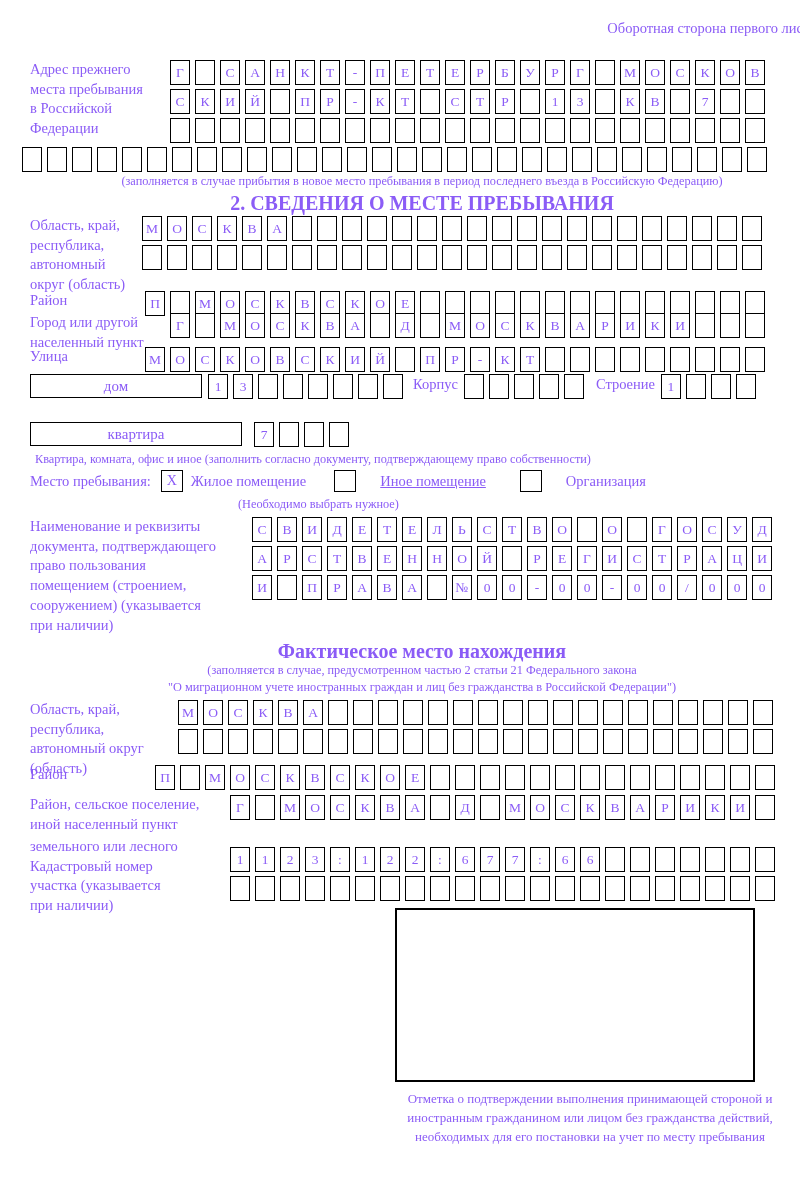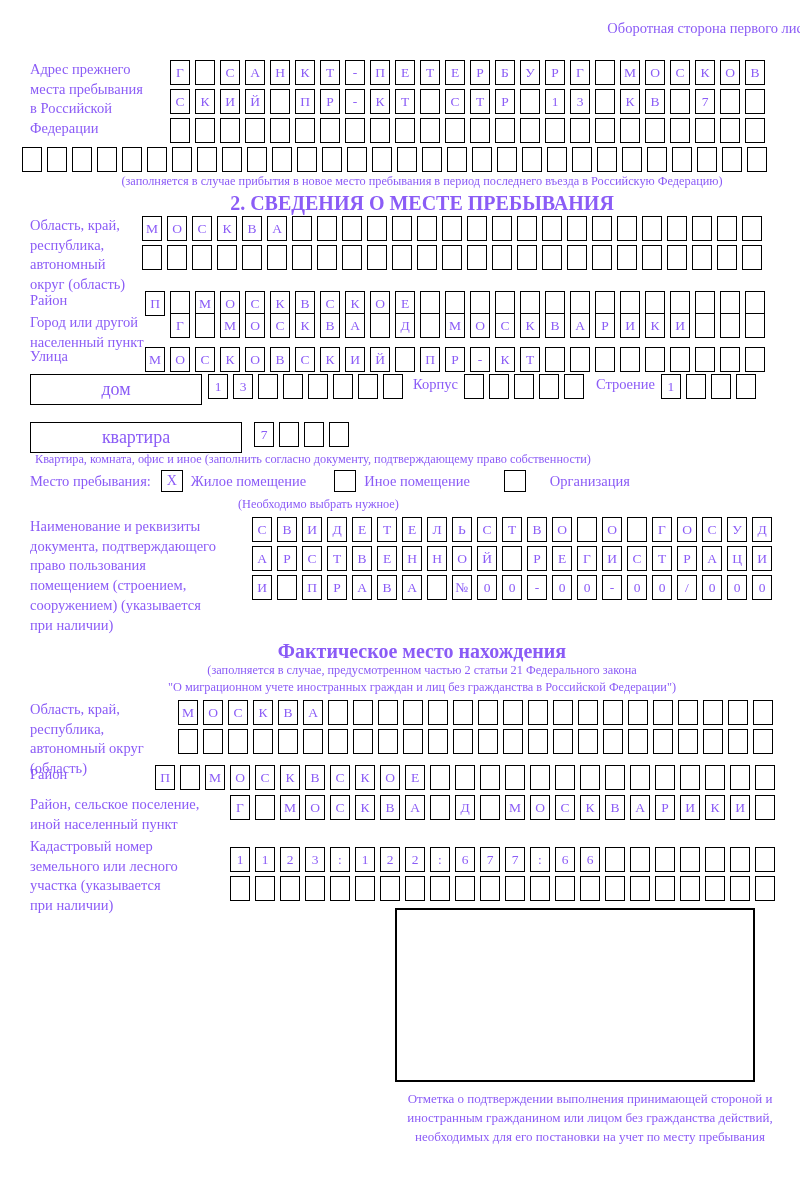--- a/index.html
+++ b/index.html
@@ -5,22 +5,22 @@
   html,body{margin:0;padding:0;background:#fff;}
   .page{position:relative;width:800px;height:1180px;background:#fff;color:#8b5cf6;
         font-family:"Liberation Serif",serif;overflow:hidden;padding-left:44px;}
   .abs{position:absolute;}
   .lbl{font-size:14.5px;line-height:1.36;}
   .field{display:flex;align-items:flex-start;}
   .rows{flex:1;}
   .cellrow{display:flex;gap:5px;margin-bottom:4px;}
   .cell{flex:0 0 20px;width:20px;height:25px;border:1.7px solid #000;box-sizing:border-box;
         display:flex;align-items:center;justify-content:center;font-size:13.5px;background:#fff;}
-  .typebox{border:1.7px solid #000;height:31px;box-sizing:border-box;display:flex;
-        align-items:center;justify-content:center;font-size:18px;background:#fff;}
+  .typebox{border:1.7px solid #000;height:24px;box-sizing:border-box;display:flex;
+        align-items:center;justify-content:center;font-size:15px;background:#fff;}
   .cb{width:22px;height:22px;border:1.7px solid #000;box-sizing:border-box;display:flex;
         align-items:center;justify-content:center;font-size:14px;background:#fff;}
   .caption{font-size:12.3px;}
   .center{left:0;width:100%;text-align:center;}
   .sectitle{font-weight:bold;font-size:20px;}
   .note{font-size:14.5px;}
   .inline-lbl{font-size:14.5px;white-space:nowrap;}
   .stampbox{border:2px solid #000;box-sizing:border-box;background:#fff;}
 </style>
 </head>
@@ -352,21 +352,21 @@
         <span class="cell"></span>
       </div>
   </div>
   <div class="abs caption" style="top:452px;left:35px;">Квартира, комната, офис и иное (заполнить согласно документу, подтверждающему право собственности)</div>
 
   <div class="abs" style="top:470px;left:30px;display:flex;align-items:center;">
     <div class="inline-lbl">Место пребывания:</div>
     <div class="cb" style="margin-left:10px;">X</div>
     <div class="inline-lbl" style="margin-left:8px;">Жилое помещение</div>
     <div class="cb" style="margin-left:28px;"></div>
-    <div class="inline-lbl" style="margin-left:8px;">Иное помещение</div>
+    <div class="inline-lbl" style="margin-left:24px;text-decoration:underline;">Иное помещение</div>
     <div class="cb" style="margin-left:34px;"></div>
     <div class="inline-lbl" style="margin-left:24px;">Организация</div>
   </div>
   <div class="abs caption" style="top:497px;left:238px;">(Необходимо выбрать нужное)</div>
 
   <div class="abs field" style="top:517px;left:30px;">
     <div class="lbl" style="width:222px;">
         <div>Наименование и реквизиты</div>
         <div>документа, подтверждающего</div>
         <div>право пользования</div>
@@ -571,22 +571,22 @@
         <span class="cell">Р</span>
         <span class="cell">И</span>
         <span class="cell">К</span>
         <span class="cell">И</span>
         <span class="cell"></span>
       </div>
   </div>
 
   <div class="abs field" style="top:837px;left:30px;">
     <div class="lbl" style="width:200px;">
+        <div>земельного или лесного</div>
         <div>Кадастровый номер</div>
-        <div>земельного или лесного</div>
         <div>участка (указывается</div>
         <div>при наличии)</div>
       </div>
     <div class="rows" style="padding-top:10px;">
       <div class="cellrow">
           <span class="cell">1</span>
           <span class="cell">1</span>
           <span class="cell">2</span>
           <span class="cell">3</span>
           <span class="cell">:</span>

